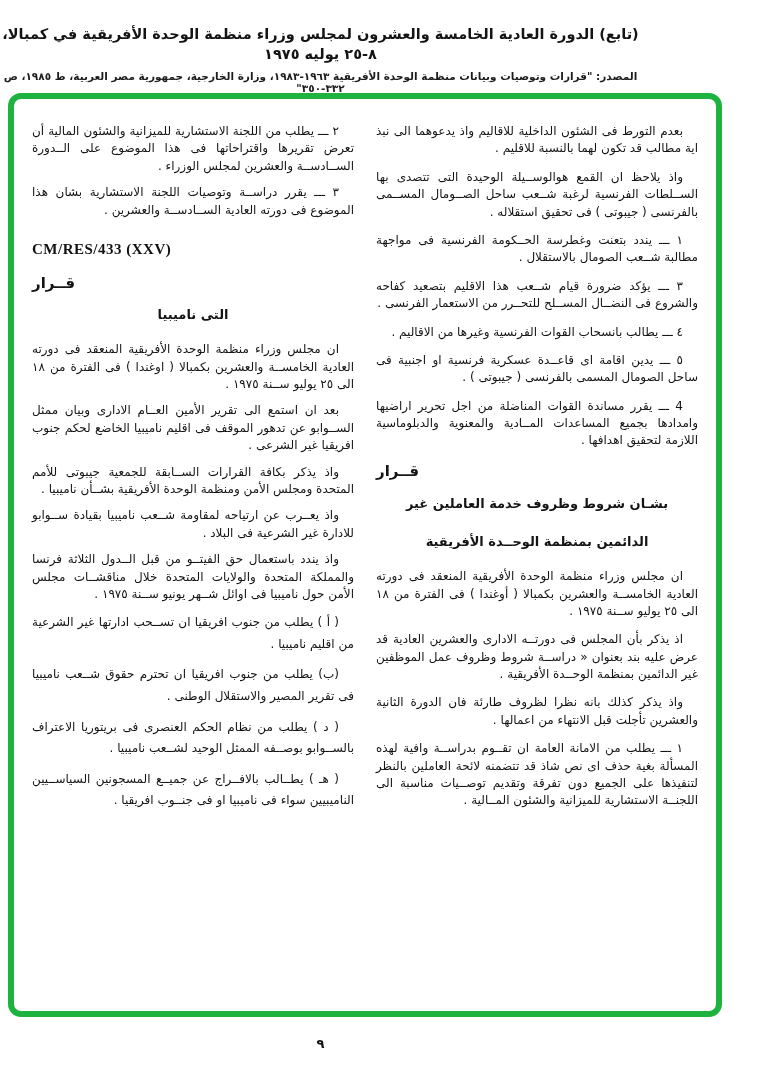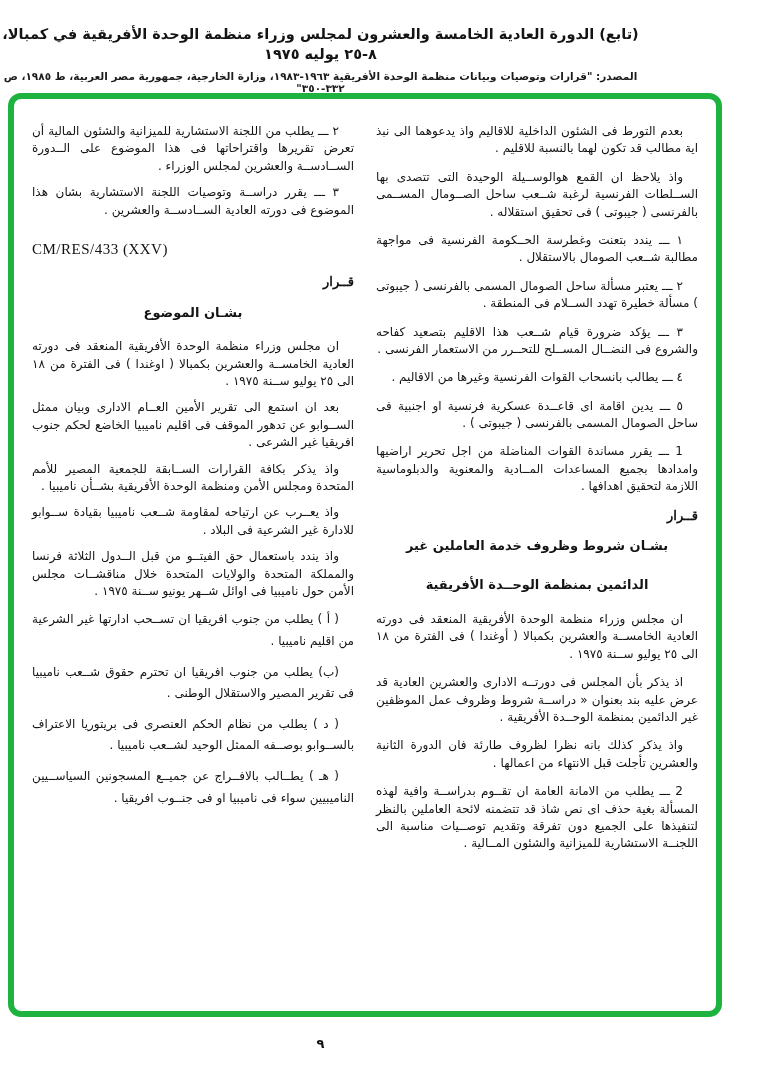--- a/index.html
+++ b/index.html
@@ -67,28 +67,27 @@
   
   .res-ref {
     direction: ltr;
     text-align: left;
     font-family: "Liberation Serif", "DejaVu Serif", serif;
     font-size: 15px;
     letter-spacing: 0.5px;
     color: #111;
   }
   .col-right .res-ref-block { margin: 26px 0 14px; }
-  .col-left  .res-ref-block { margin: 20px 0 12px; }
+  .col-left  .res-ref-block { margin: 20px 0 12px; font-weight: bold; }
   .res-ref + .res-ref { margin-top: 7px; }
   .res-title {
-    text-align: right;
+    text-align: left;
     font-weight: bold;
-    font-size: 13px;
+    font-size: 15px;
     margin: 6px 0 10px;
-    font-family: Liberation Serif, serif;
   }
   .res-subtitle {
     text-align: center;
     font-weight: bold;
     font-size: 13px;
     line-height: 1.75;
     margin-bottom: 16px;
   }
   .res-subtitle.last { margin-bottom: 14px; }
   
@@ -110,51 +109,50 @@
     <div class="doc-source">المصدر: "قرارات وتوصيات وبيانات منظمة الوحدة الأفريقية ١٩٦٣-١٩٨٣، وزارة الخارجية، جمهورية مصر العربية، ط ١٩٨٥، ص ٣٣٢-٣٥٠"</div>
   </div>
 
   <div class="content-box" style="border-color: rgb(30, 178, 62);">
     <div class="columns">
 
       <section class="col col-right">
         <p class="para">بعدم التورط فى الشئون الداخلية للاقاليم واذ يدعوهما الى نبذ اية مطالب قد تكون لهما بالنسبة للاقليم .</p>
         <p class="para">واذ يلاحظ ان القمع هوالوســيلة الوحيدة التى تتصدى بها الســلطات الفرنسية لرغبة شــعب ساحل الصــومال المســمى بالفرنسى ( جيبوتى ) فى تحقيق استقلاله .</p>
         <p class="para">١ ـــ يندد بتعنت وغطرسة الحــكومة الفرنسية فى مواجهة مطالبة شــعب الصومال بالاستقلال .</p>
-        <p class="para">٢ ـــ يعتبر مسألة ساحل الصومال المسمى بالفرنسى ( جيبوتى ) مسألة خطيرة تهدد الســلام فى المنطقة .</p>
         <p class="para">٣ ـــ يؤكد ضرورة قيام شــعب هذا الاقليم بتصعيد كفاحه والشروع فى النضــال المســلح للتحــرر من الاستعمار الفرنسى .</p>
         <p class="para">٤ ـــ يطالب بانسحاب القوات الفرنسية وغيرها من الاقاليم .</p>
         <p class="para">٥ ـــ يدين اقامة اى قاعــدة عسكرية فرنسية او اجنبية فى ساحل الصومال المسمى بالفرنسى ( جيبوتى ) .</p>
-        <p class="para">1 ـــ يقرر مساندة القوات المناضلة من اجل تحرير اراضيها وامدادها بجميع المساعدات المــادية والمعنوية والدبلوماسية اللازمة لتحقيق اهدافها .</p>
+        <p class="para">4 ـــ يقرر مساندة القوات المناضلة من اجل تحرير اراضيها وامدادها بجميع المساعدات المــادية والمعنوية والدبلوماسية اللازمة لتحقيق اهدافها .</p>
 
 
         <h2 class="res-title">قــرار</h2>
         <h3 class="res-subtitle">بشـان شروط وظروف خدمة العاملين غير</h3>
         <h3 class="res-subtitle last">الدائمين بمنظمة الوحــدة الأفريقية</h3>
 
         <p class="para">ان مجلس وزراء منظمة الوحدة الأفريقية المنعقد فى دورته العادية الخامســة والعشرين بكمبالا ( أوغندا ) فى الفترة من ١٨ الى ٢٥ يوليو ســنة ١٩٧٥ .</p>
         <p class="para">اذ يذكر بأن المجلس فى دورتــه الادارى والعشرين العادية قد عرض عليه بند بعنوان « دراســة شروط وظروف عمل الموظفين غير الدائمين بمنظمة الوحــدة الأفريقية .</p>
         <p class="para">واذ يذكر كذلك بانه نظرا لظروف طارئة فان الدورة الثانية والعشرين تأجلت قبل الانتهاء من اعمالها .</p>
-        <p class="para">2 ـــ يطلب من الامانة العامة ان تقــوم بدراســة وافية لهذه المسألة بغية حذف اى نص شاذ قد تتضمنه لائحة العاملين بالنظر لتنفيذها على الجميع دون تفرقة وتقديم توصــيات مناسبة الى اللجنــة الاستشارية للميزانية والشئون المــالية .</p>
+        <p class="para">١ ـــ يطلب من الامانة العامة ان تقــوم بدراســة وافية لهذه المسألة بغية حذف اى نص شاذ قد تتضمنه لائحة العاملين بالنظر لتنفيذها على الجميع دون تفرقة وتقديم توصــيات مناسبة الى اللجنــة الاستشارية للميزانية والشئون المــالية .</p>
       </section>
 
       <section class="col col-left">
         <p class="para">٢ ـــ يطلب من اللجنة الاستشارية للميزانية والشئون المالية أن تعرض تقريرها واقتراحاتها فى هذا الموضوع على الــدورة الســادســة والعشرين لمجلس الوزراء .</p>
         <p class="para">٣ ـــ يقرر دراســة وتوصيات اللجنة الاستشارية بشان هذا الموضوع فى دورته العادية الســادســة والعشرين .</p>
 
         <div class="res-ref-block">
           <div class="res-ref">CM/RES/433 (XXV)</div>
         </div>
 
         <h2 class="res-title">قــرار</h2>
-        <h3 class="res-subtitle last">بشـان الموضوع</h3>
+        <h3 class="res-subtitle last">التى ناميبيا</h3>
 
         <p class="para">ان مجلس وزراء منظمة الوحدة الأفريقية المنعقد فى دورته العادية الخامســة والعشرين بكمبالا ( اوغندا ) فى الفترة من ١٨ الى ٢٥ يوليو ســنة ١٩٧٥ .</p>
         <p class="para">بعد ان استمع الى تقرير الأمين العــام الادارى وبيان ممثل الســوابو عن تدهور الموقف فى اقليم ناميبيا الخاضع لحكم جنوب افريقيا غير الشرعى .</p>
-        <p class="para">واذ يذكر بكافة القرارات الســابقة للجمعية المصير للأمم المتحدة ومجلس الأمن ومنظمة الوحدة الأفريقية بشــأن ناميبيا .</p>
+        <p class="para">واذ يذكر بكافة القرارات الســابقة للجمعية جيبوتى للأمم المتحدة ومجلس الأمن ومنظمة الوحدة الأفريقية بشــأن ناميبيا .</p>
         <p class="para">واذ يعــرب عن ارتياحه لمقاومة شــعب ناميبيا بقيادة ســوابو للادارة غير الشرعية فى البلاد .</p>
         <p class="para">واذ يندد باستعمال حق الفيتــو من قبل الــدول الثلاثة فرنسا والمملكة المتحدة والولايات المتحدة خلال مناقشــات مجلس الأمن حول ناميبيا فى اوائل شــهر يونيو ســنة ١٩٧٥ .</p>
         <p class="para loose">( أ ) يطلب من جنوب افريقيا ان تســحب ادارتها غير الشرعية من اقليم ناميبيا .</p>
         <p class="para loose">(ب) يطلب من جنوب افريقيا ان تحترم حقوق شــعب ناميبيا فى تقرير المصير والاستقلال الوطنى .</p>
         <p class="para loose">( د ) يطلب من نظام الحكم العنصرى فى بريتوريا الاعتراف بالســوابو بوصــفه الممثل الوحيد لشــعب ناميبيا .</p>
         <p class="para loose">( هـ ) يطــالب بالافــراج عن جميــع المسجونين السياســيين الناميبيين سواء فى ناميبيا او فى جنــوب افريقيا .</p>
       </section>
 
     </div>
   </div>

